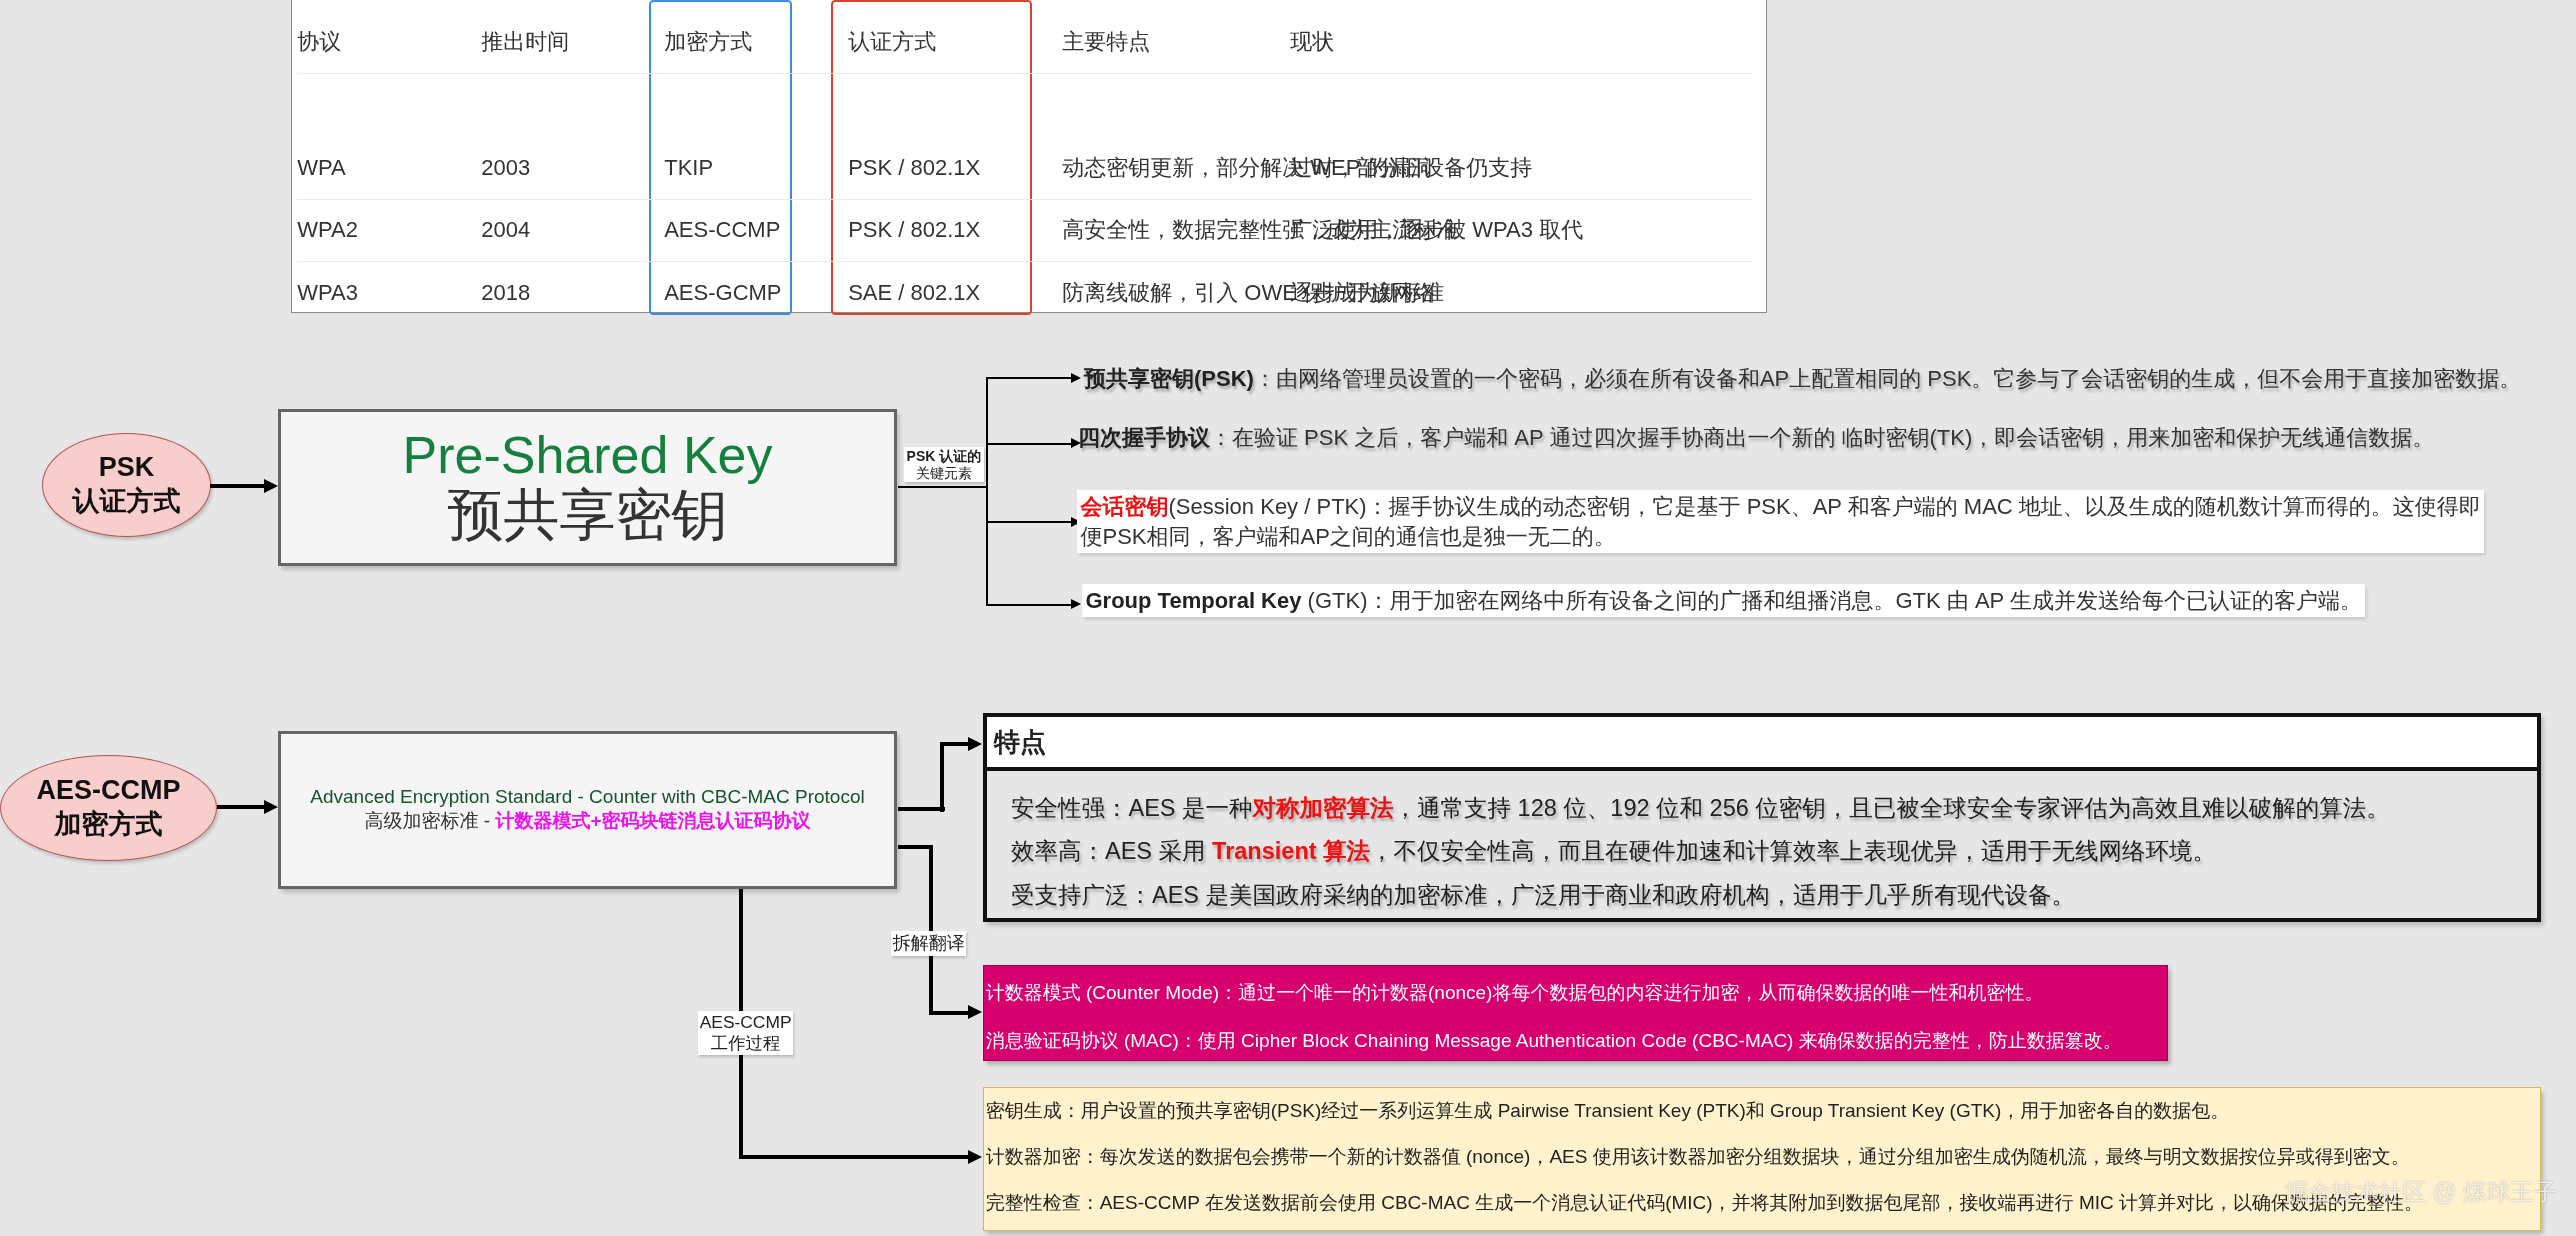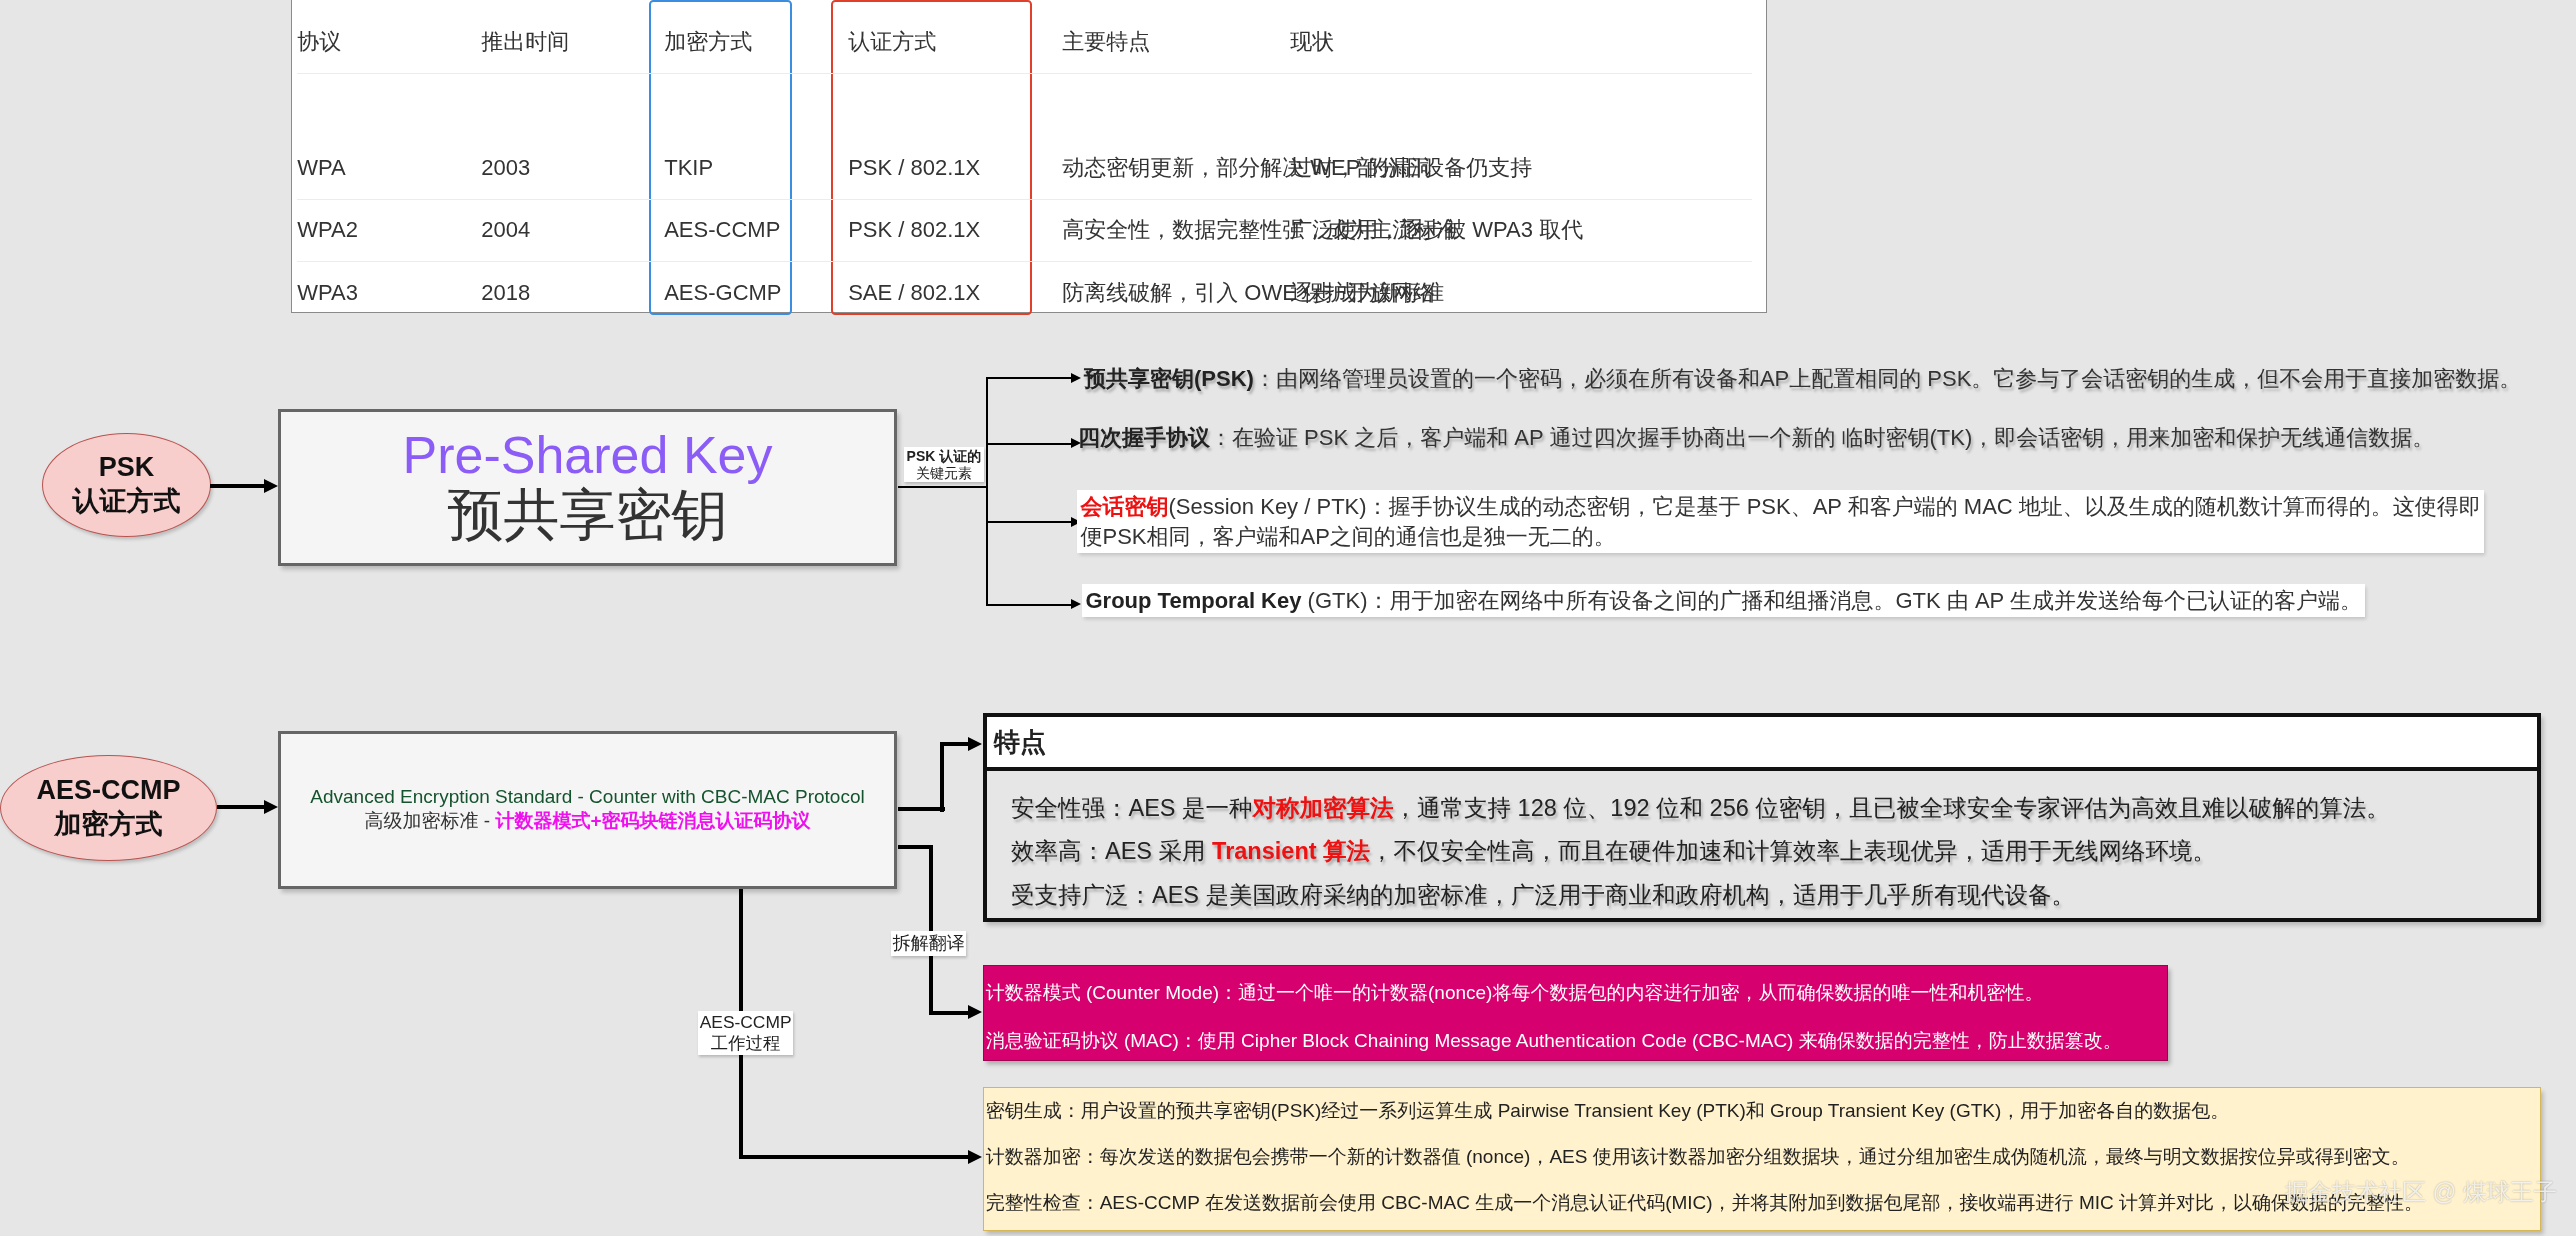--- a/index.html
+++ b/index.html
@@ -101,21 +101,21 @@
 </div>
 
 <div class="abs ellipse" style="left:42px; top:433px; width:169px; height:104px; font-size:27px;">
   <span>PSK</span>
   <span>认证方式</span>
 </div>
 <div class="line" style="left:210px; top:484px; width:54px; height:3.5px;"></div>
 <div class="arrow-r" style="left:264px; top:479px;"></div>
 
 <div class="abs rect-box" style="left:278px; top:409px; width:619px; height:157px;">
-  <div style="font-size:52px; color:#8b5cf6; line-height:1.05;">Pre-Shared Key</div>
+  <div style="font-size:52px; color:#15803d; line-height:1.05;">Pre-Shared Key</div>
   <div style="font-size:56px; color:#333; line-height:1.15;">预共享密钥</div>
 </div>
 
 <div class="line" style="left:898px; top:486px; width:90px; height:1.7px;"></div>
 <div class="line" style="left:986px; top:377px; width:1.7px; height:228px;"></div>
 <div class="line" style="left:986px; top:377px; width:87px; height:1.7px;"></div>
 <div class="arrow-r sm" style="left:1071px; top:373px;"></div>
 <div class="line" style="left:986px; top:443px; width:87px; height:1.7px;"></div>
 <div class="arrow-r sm" style="left:1071px; top:438px;"></div>
 <div class="line" style="left:986px; top:521px; width:87px; height:1.7px;"></div>

